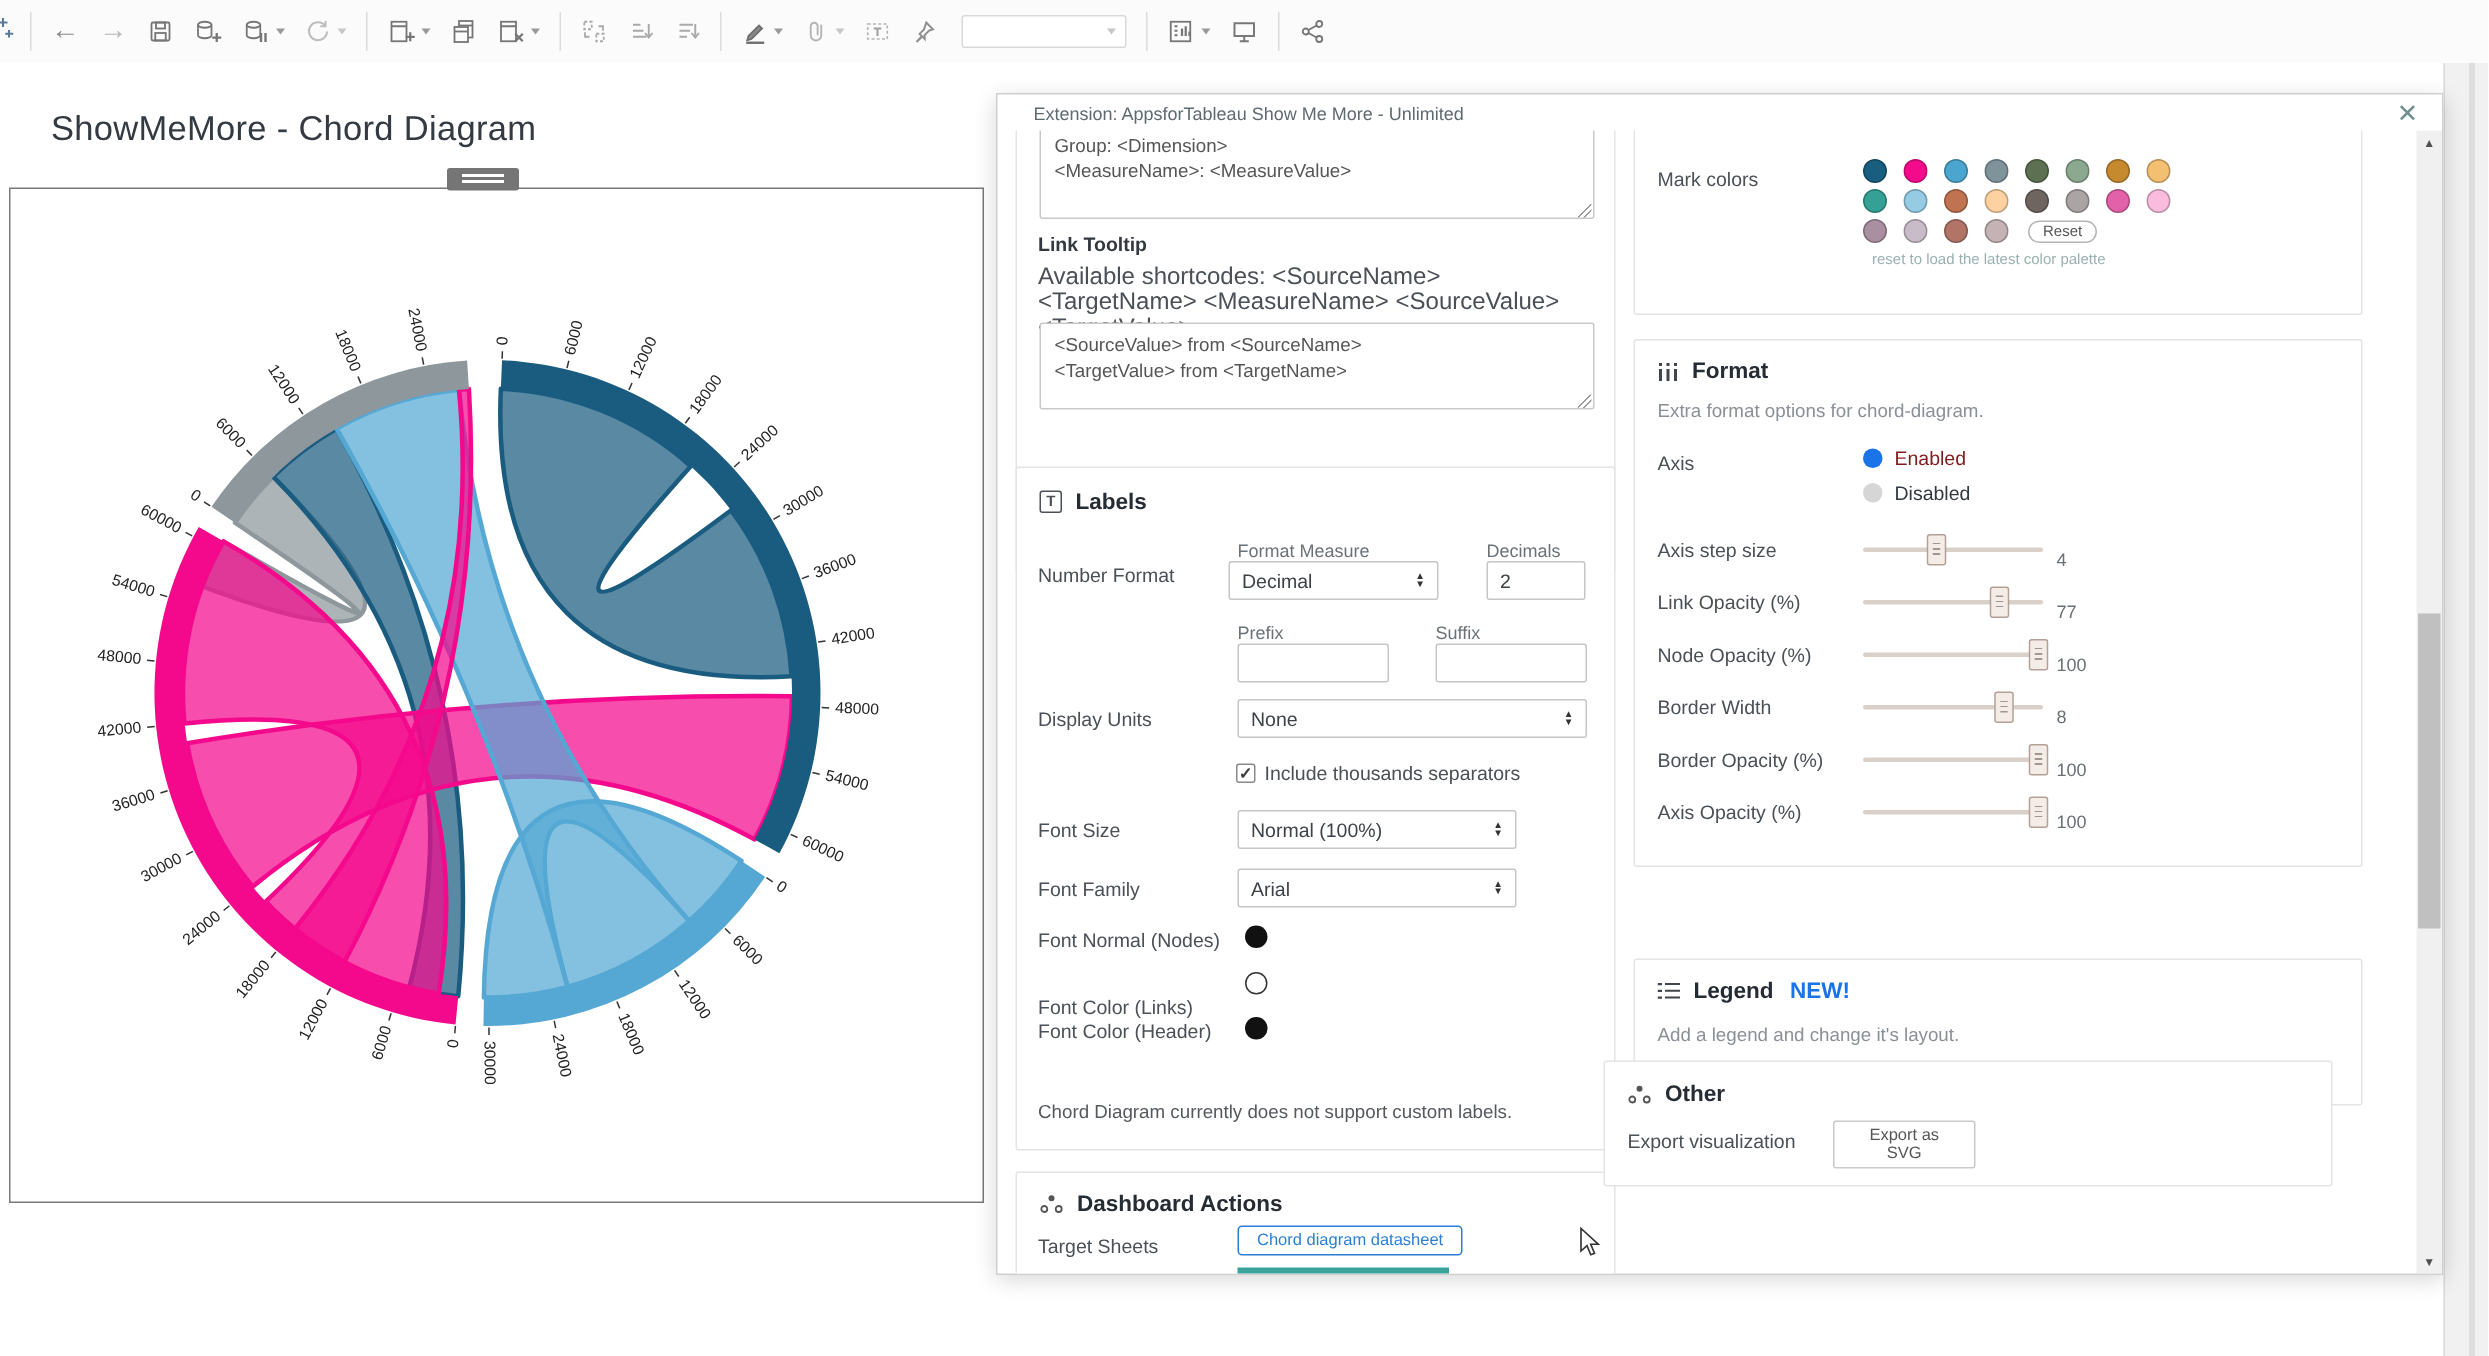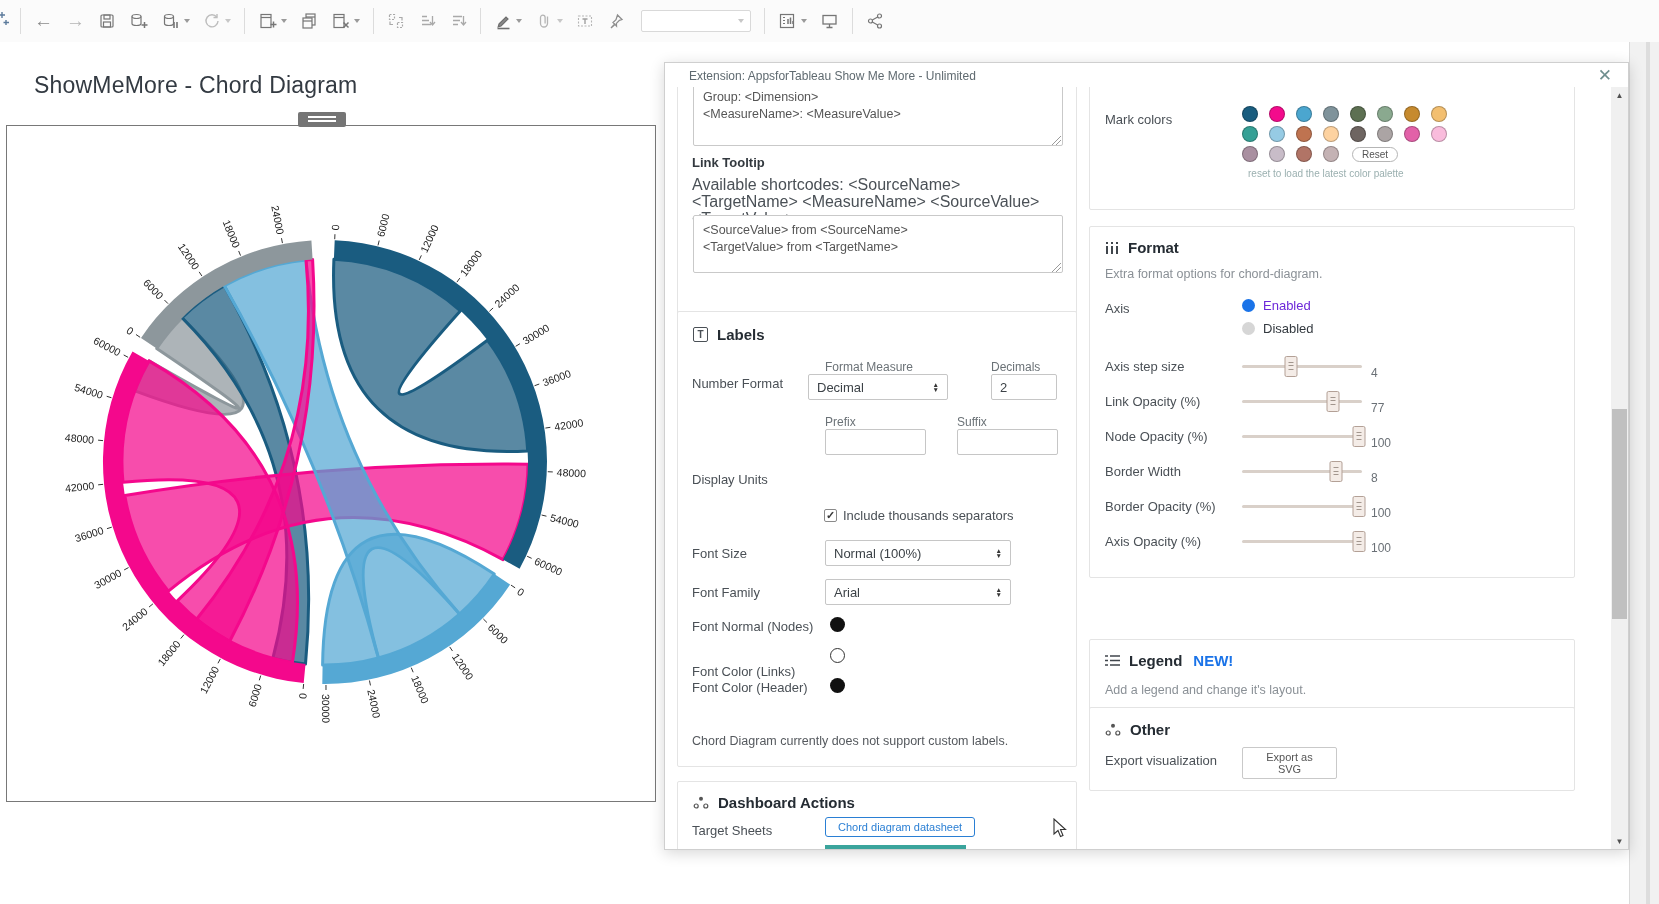--- a/index.html
+++ b/index.html
@@ -329,34 +329,41 @@
         <div class="ta-grip abs" style="left:374px; top:211px;"></div>
       </div>
 
       <div class="card" style="left:12px; top:224px; width:400px; height:456px;">
         <div class="sec-head abs" style="left:15px; top:14px;">
           <span class="icon-box">T</span>
           <span>Labels</span>
         </div>
         <div class="abs flabel" style="left:14px; top:64px;">Number Format</div>
         <div class="abs slabel" style="left:147px; top:48px;">Format Measure</div>
-        <div class="select abs" style="left:130px; top:62px; width:140px;">
+        <div class="select abs" style="left:141px; top:62px; width:140px;">
           <span>Decimal</span>
             <span class="updown">
               <span>▲</span>
               <span>▼</span>
             </span>
         </div>
         <div class="abs slabel" style="left:313px; top:48px;">Decimals</div>
         <input class="tinput abs" style="left: 313px; top: 62px; width: 66px;" value="2">
         <div class="abs slabel" style="left:147px; top:103px;">Prefix</div>
         <input class="tinput abs" style="left: 147px; top: 117px; width: 101px;" value="">
         <div class="abs slabel" style="left:279px; top:103px;">Suffix</div>
         <input class="tinput abs" style="left: 279px; top: 117px; width: 101px;" value="">
         <div class="abs flabel" style="left:14px; top:160px;">Display Units</div>
+        <div class="select abs" style="left:147px; top:154px; width:233px;">
+          <span>None</span>
+            <span class="updown">
+              <span>▲</span>
+              <span>▼</span>
+            </span>
+        </div>
         <div class="abs" style="left:146px; top:196px; display:flex; align-items:center; gap:6px;">
           <span class="cbx">✓</span>
           <span class="flabel">Include thousands separators</span>
         </div>
         <div class="abs flabel" style="left:14px; top:234px;">Font Size</div>
         <div class="select abs" style="left:147px; top:228px; width:186px;">
           <span>Normal (100%)</span>
             <span class="updown">
               <span>▲</span>
               <span>▼</span>
@@ -432,21 +439,21 @@
                 <rect x="6" y="5" width="2" height="8"></rect>
                 <rect x="11" y="5" width="2" height="8"></rect>
               </g>
             </svg>
           <span>Format</span>
         </div>
         <div class="subtitle abs" style="left:15px; top:40px;">Extra format options for chord-diagram.</div>
         <div class="abs flabel" style="left:15px; top:74px;">Axis</div>
         <div class="abs" style="left:152px; top:71px; display:flex; align-items:center; gap:8px;">
           <span class="radio on"></span>
-          <span class="flabel" style="color:#6d28d9">Enabled</span>
+          <span class="flabel" style="color:#7f1d1d">Enabled</span>
         </div>
         <div class="abs" style="left:152px; top:94px; display:flex; align-items:center; gap:8px;">
           <span class="radio off"></span>
           <span class="flabel" style="color:#33393f">Disabled</span>
         </div>
         <div id="sliders" class="abs" style="left:15px; top:122px; width:460px;">
             <div class="sl-row">
               <span class="flabel">Axis step size</span>
               <div class="sl-track">
                 <div class="sl-thumb" style="left: 48.6px;"></div>
@@ -502,21 +509,21 @@
           <span>Legend</span>
           <span class="new-badge">NEW!</span>
         </div>
         <div class="subtitle abs" style="left:15px; top:43px;">Add a legend and change it's layout.</div>
         <div class="abs" style="left:16px; top:68px; display:flex; align-items:center; gap:7px;justify-content:space-between;">
           <span class="cbx off"></span>
           <span class="flabel" style="color:#33393f">Show legend</span>
         </div>
       </div>
 
-      <div class="card" style="left:424px; top:620px; width:486px; height:84px;">
+      <div class="card" style="left:404px; top:620px; width:486px; height:84px;">
         <div class="sec-head abs" style="left:15px; top:13px;">
           <svg width="16" height="14" viewBox="0 0 16 14">
               <circle cx="8" cy="2.8" r="2" fill="#555"></circle>
               <circle cx="3.2" cy="10" r="2" fill="none" stroke="#555" stroke-width="1.2"></circle>
               <circle cx="12.8" cy="10" r="2" fill="none" stroke="#555" stroke-width="1.2"></circle>
             </svg>
           <span>Other</span>
         </div>
         <div class="abs flabel" style="left:15px; top:45px;">Export visualization</div>
         <button class="gray-btn abs" style="left:152px; top:39px; width:95px;">Export as SVG</button>

